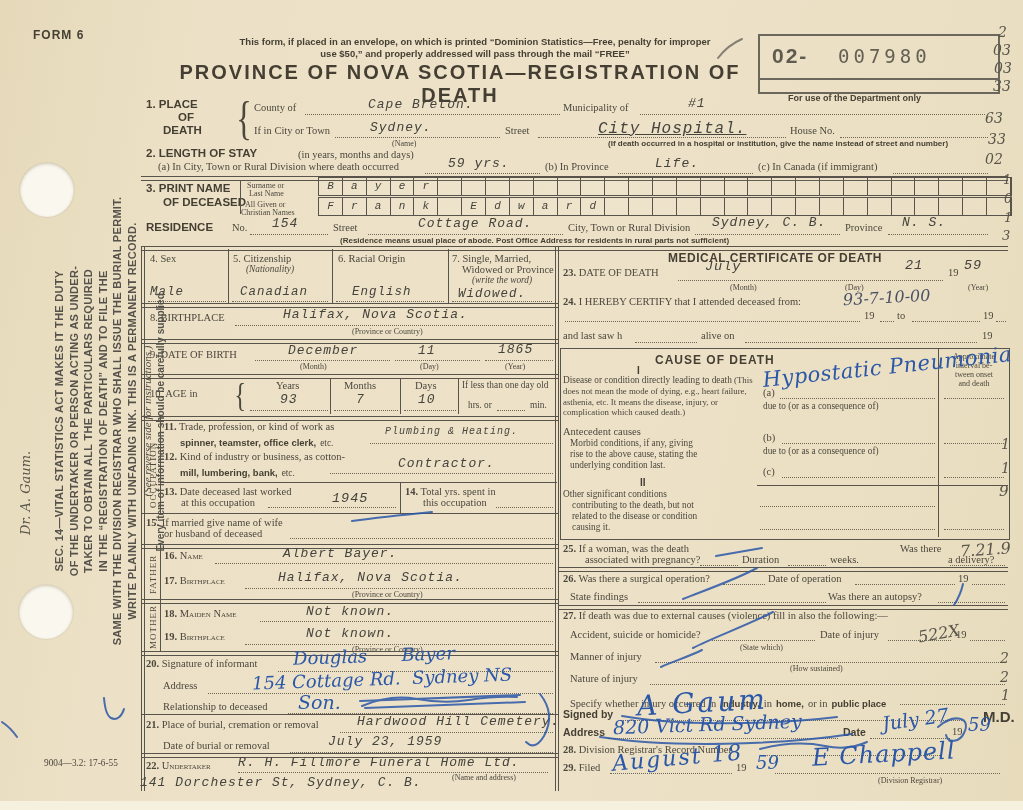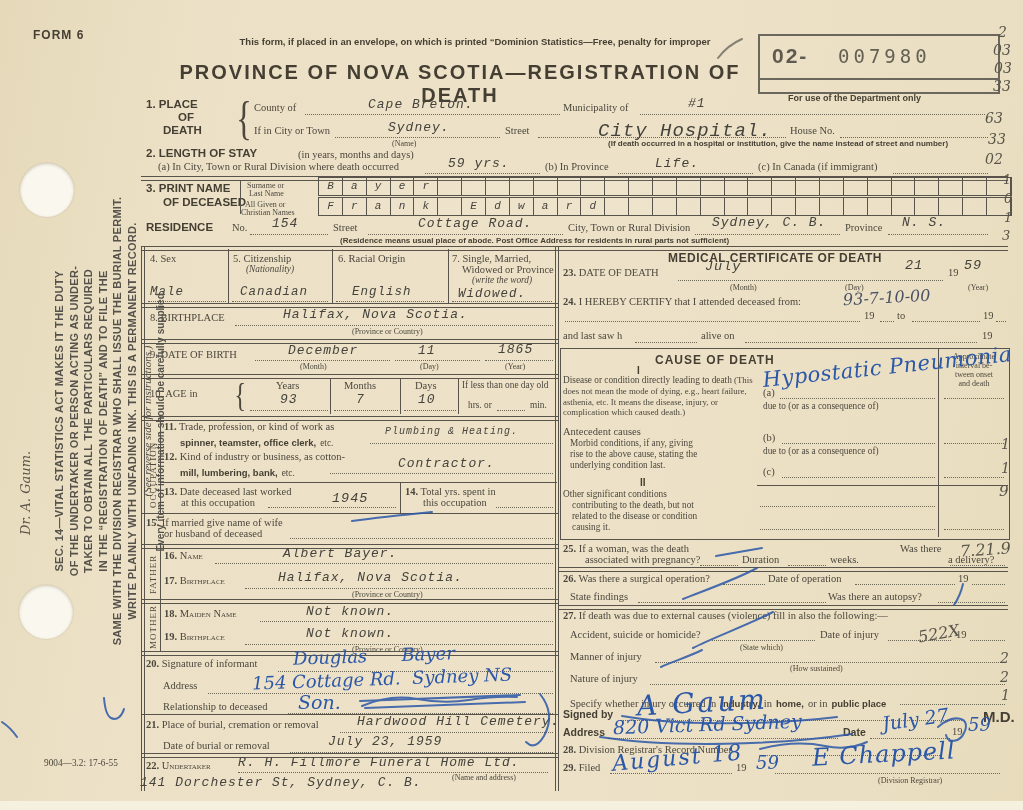--- a/index.html
+++ b/index.html
@@ -30,20 +30,21 @@
 </head>
 <body>
 
 <div id="paper">
 
   <div class="a hole" style="left:20px;top:163px;"></div>
   <div class="a hole" style="left:19px;top:585px;"></div>
 
   <div class="a sb" style="left:33px;top:28px;font-size:12px;letter-spacing:1px;">FORM 6</div>
   <div class="a sb" style="left:205px;top:36px;width:540px;text-align:center;font-size:9.5px;">This form, if placed in an envelope, on which is printed “Dominion Statistics—Free, penalty for improper</div>
+  <div class="a sb" style="left:205px;top:48px;width:540px;text-align:center;font-size:9.5px;">use $50,” and properly addressed will pass through the mail “FREE”</div>
   <div class="a sb" style="left:150px;top:61px;width:620px;text-align:center;font-size:20px;letter-spacing:2px;">PROVINCE OF NOVA SCOTIA—REGISTRATION OF DEATH</div>
 
   <div class="a" style="left:758px;top:34px;width:238px;height:56px;border:2px solid #6b675c;">
     <div class="a" style="left:0;right:0;top:42px;height:1.5px;background:#6b675c;"></div>
   </div>
   <div class="a sb" style="left:772px;top:44px;font-size:21px;color:#5f5b50;letter-spacing:2px;">02-</div>
   <div class="a" style="left:838px;top:45px;font-size:19px;color:#646054;letter-spacing:4px;font-family:'DejaVu Sans Mono',monospace;">007980</div>
   <div class="a sb" style="left:788px;top:93px;font-size:9px;">For use of the Department only</div>
 
   <div class="a hp" style="left:998px;top:24px;font-size:14px;">2</div>
@@ -56,25 +57,25 @@
   <div class="a sb" style="left:163px;top:124px;font-size:11.5px;">DEATH</div>
   <div class="a sr" style="left:233px;top:92px;font-size:46px;transform:scaleX(.7);">{</div>
   <div class="a sr" style="left:254px;top:102px;">County of</div>
   <div class="a dots" style="left:305px;top:113px;width:255px;"></div>
   <div class="a tp" style="left:368px;top:97px;font-size:13px;">Cape Breton.</div>
   <div class="a sr" style="left:563px;top:102px;">Municipality of</div>
   <div class="a dots" style="left:640px;top:113px;width:345px;"></div>
   <div class="a tp" style="left:688px;top:96px;font-size:13px;">#1</div>
   <div class="a sr" style="left:254px;top:125px;">If in City or Town</div>
   <div class="a dots" style="left:335px;top:136px;width:165px;"></div>
-  <div class="a tp" style="left:388px;top:120px;font-size:13px;font-style:italic;">Sydney.</div>
+  <div class="a tp" style="left:370px;top:120px;font-size:13px;font-style:italic;">Sydney.</div>
   <div class="a sr tiny" style="left:392px;top:139px;">(Name)</div>
   <div class="a sr" style="left:505px;top:125px;">Street</div>
   <div class="a dots" style="left:538px;top:136px;width:248px;"></div>
-  <div class="a tp" style="left:598px;top:120px;font-size:19px;">City Hospital.</div>
+  <div class="a tp" style="left:598px;top:120px;font-size:16px;text-decoration:underline;">City Hospital.</div>
   <div class="a sr" style="left:790px;top:125px;">House No.</div>
   <div class="a dots" style="left:840px;top:136px;width:148px;"></div>
   <div class="a sb tiny" style="left:608px;top:139px;">(If death occurred in a hospital or institution, give the name instead of street and number)</div>
   <div class="a hp" style="left:985px;top:110px;font-size:14px;">63</div>
   <div class="a hp" style="left:988px;top:131px;font-size:14px;">33</div>
 
   <div class="a sb" style="left:146px;top:147px;font-size:11.5px;"><span>2.</span> <span>LENGTH OF STAY</span></div>
   <div class="a sr" style="left:298px;top:149px;">(in years, months and days)</div>
   <div class="a sr" style="left:158px;top:161px;">(a) In City, Town or Rural Division where death occurred</div>
   <div class="a dots" style="left:425px;top:172px;width:115px;"></div>

